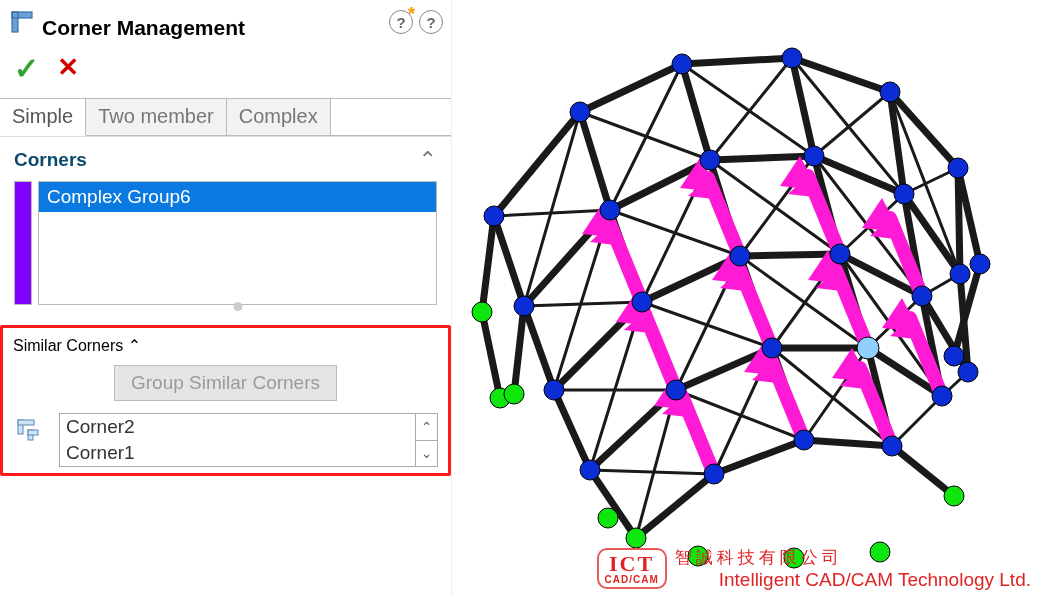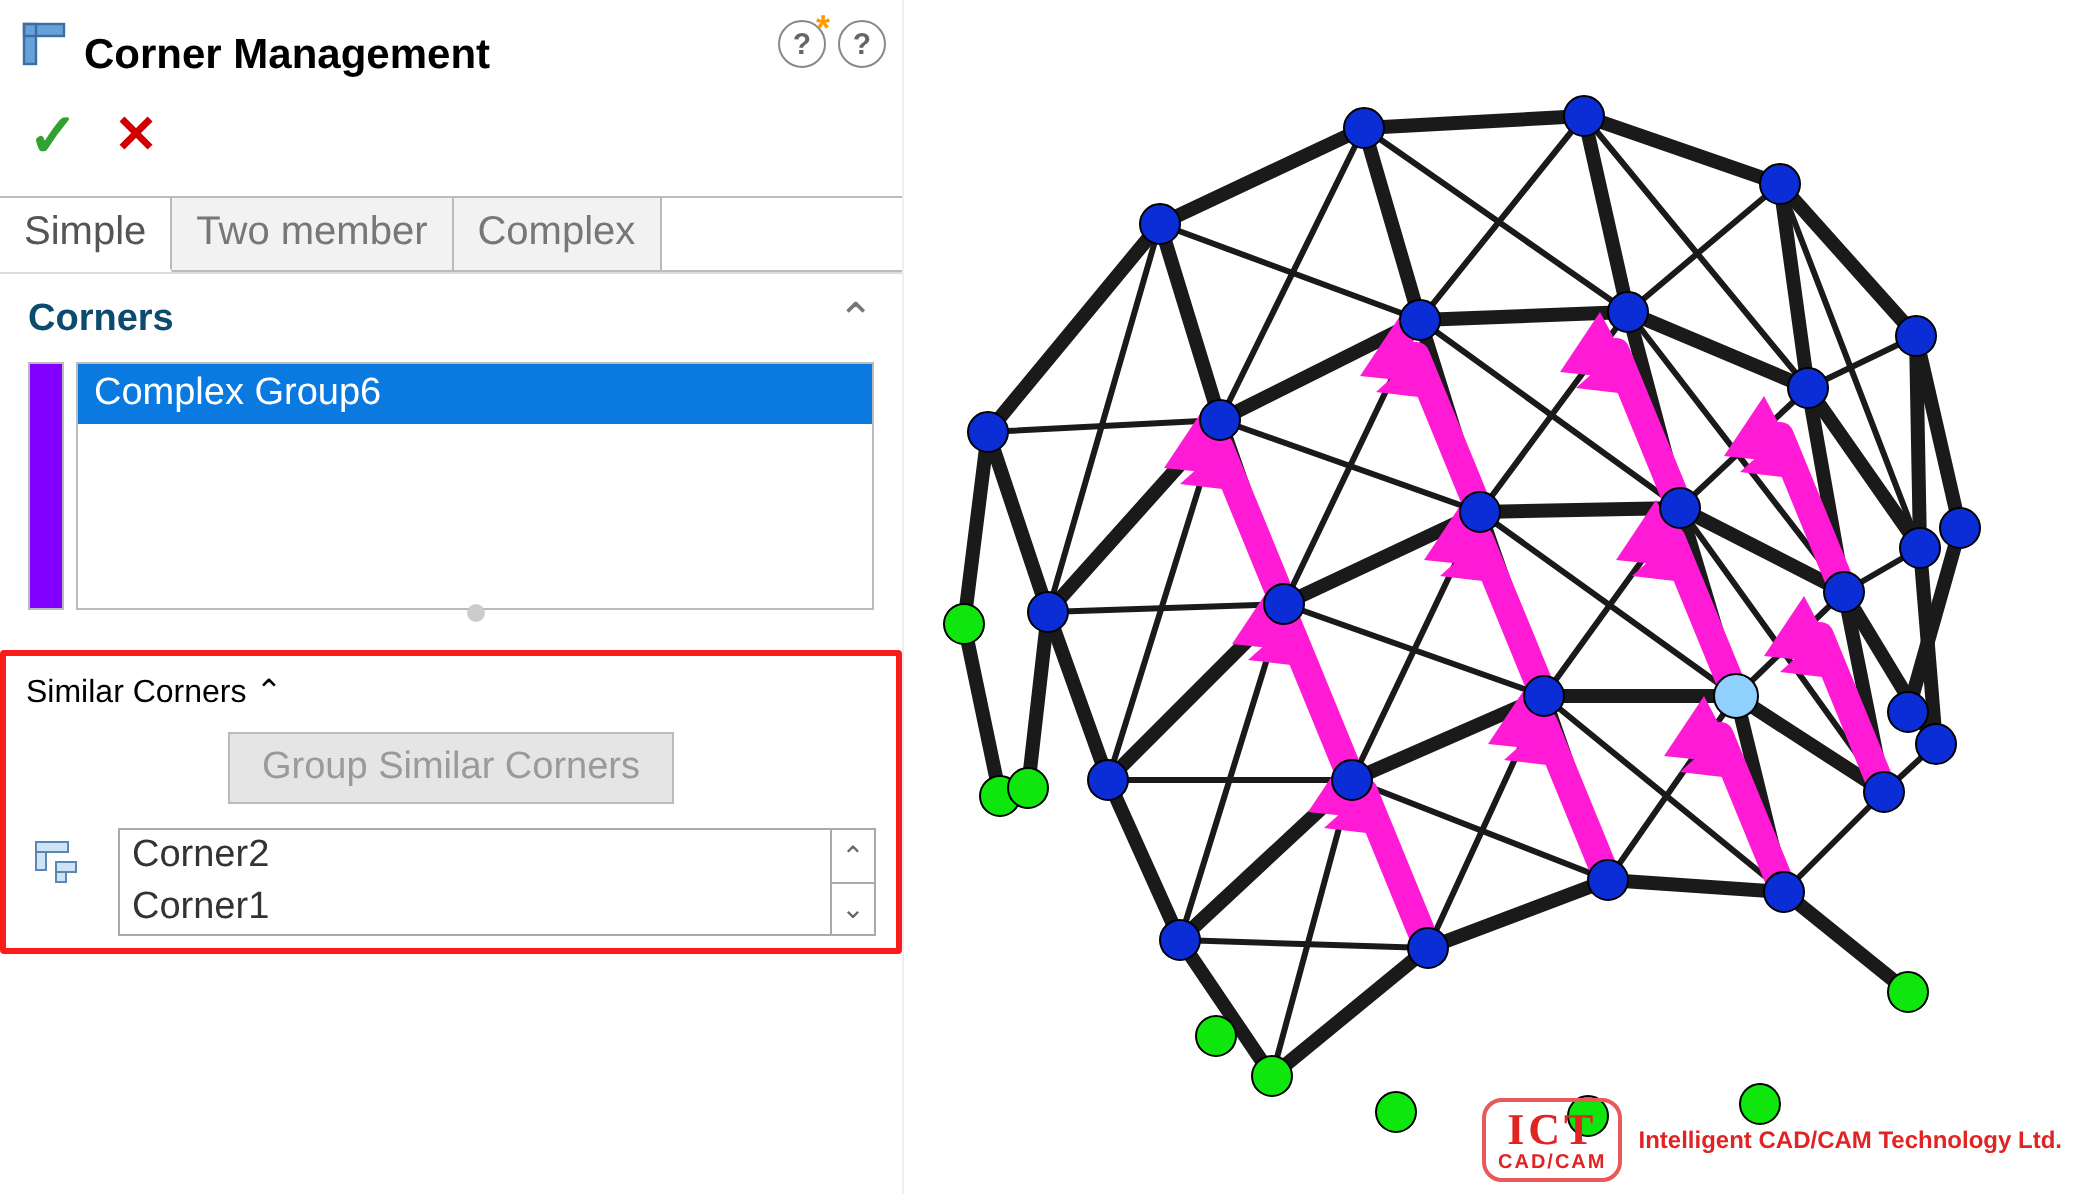--- a/index.html
+++ b/index.html
@@ -47,21 +47,21 @@
   .sim-listbox .scroll .sbtn:last-child { border-bottom:0; }
 
   .viewport { flex:1; position:relative; background:#fff; }
   .viewport svg { position:absolute; top:0; left:0; }
 
   .watermark { position:absolute; right:8px; bottom:6px; display:flex; align-items:center; gap:8px; }
   .wm-box { border:2px solid #e85a5a; border-radius:10px; padding:2px 6px; text-align:center; line-height:1.05; }
   .wm-box .l1 { color:#e02424; font-weight:800; font-size:22px; letter-spacing:2px; font-family: Georgia, serif; }
   .wm-box .l2 { color:#e02424; font-size:10px; font-weight:700; letter-spacing:1px; }
   .wm-text .cn { color:#e02424; font-size:17px; letter-spacing:4px; }
-  .wm-text .en { color:#e02424; font-size:12px; font-weight:700; }
+  .wm-text .en { color:#e02424; font-size:19px; font-weight:400;margin-left:44px; }
 </style>
 </head>
 <body>
 
 <div class="panel">
   <div class="panel-header">
     <div class="app-icon">
       <svg width="26" height="26" viewBox="0 0 26 26">
           <rect x="3" y="3" width="6" height="20" fill="#6aa0d8"></rect>
           <rect x="3" y="3" width="20" height="6" fill="#6aa0d8"></rect>
@@ -291,16 +291,17 @@
         <circle cx="502" cy="496" r="10"></circle>
     </g>
   </svg>
 
   <div class="watermark">
     <div class="wm-box">
       <div class="l1">ICT</div>
       <div class="l2">CAD/CAM</div>
     </div>
     <div class="wm-text">
+      <div class="cn">智誠科技有限公司</div>
       <div class="en">Intelligent CAD/CAM Technology Ltd.</div>
     </div>
   </div>
 </div>
 
 </body></html>

